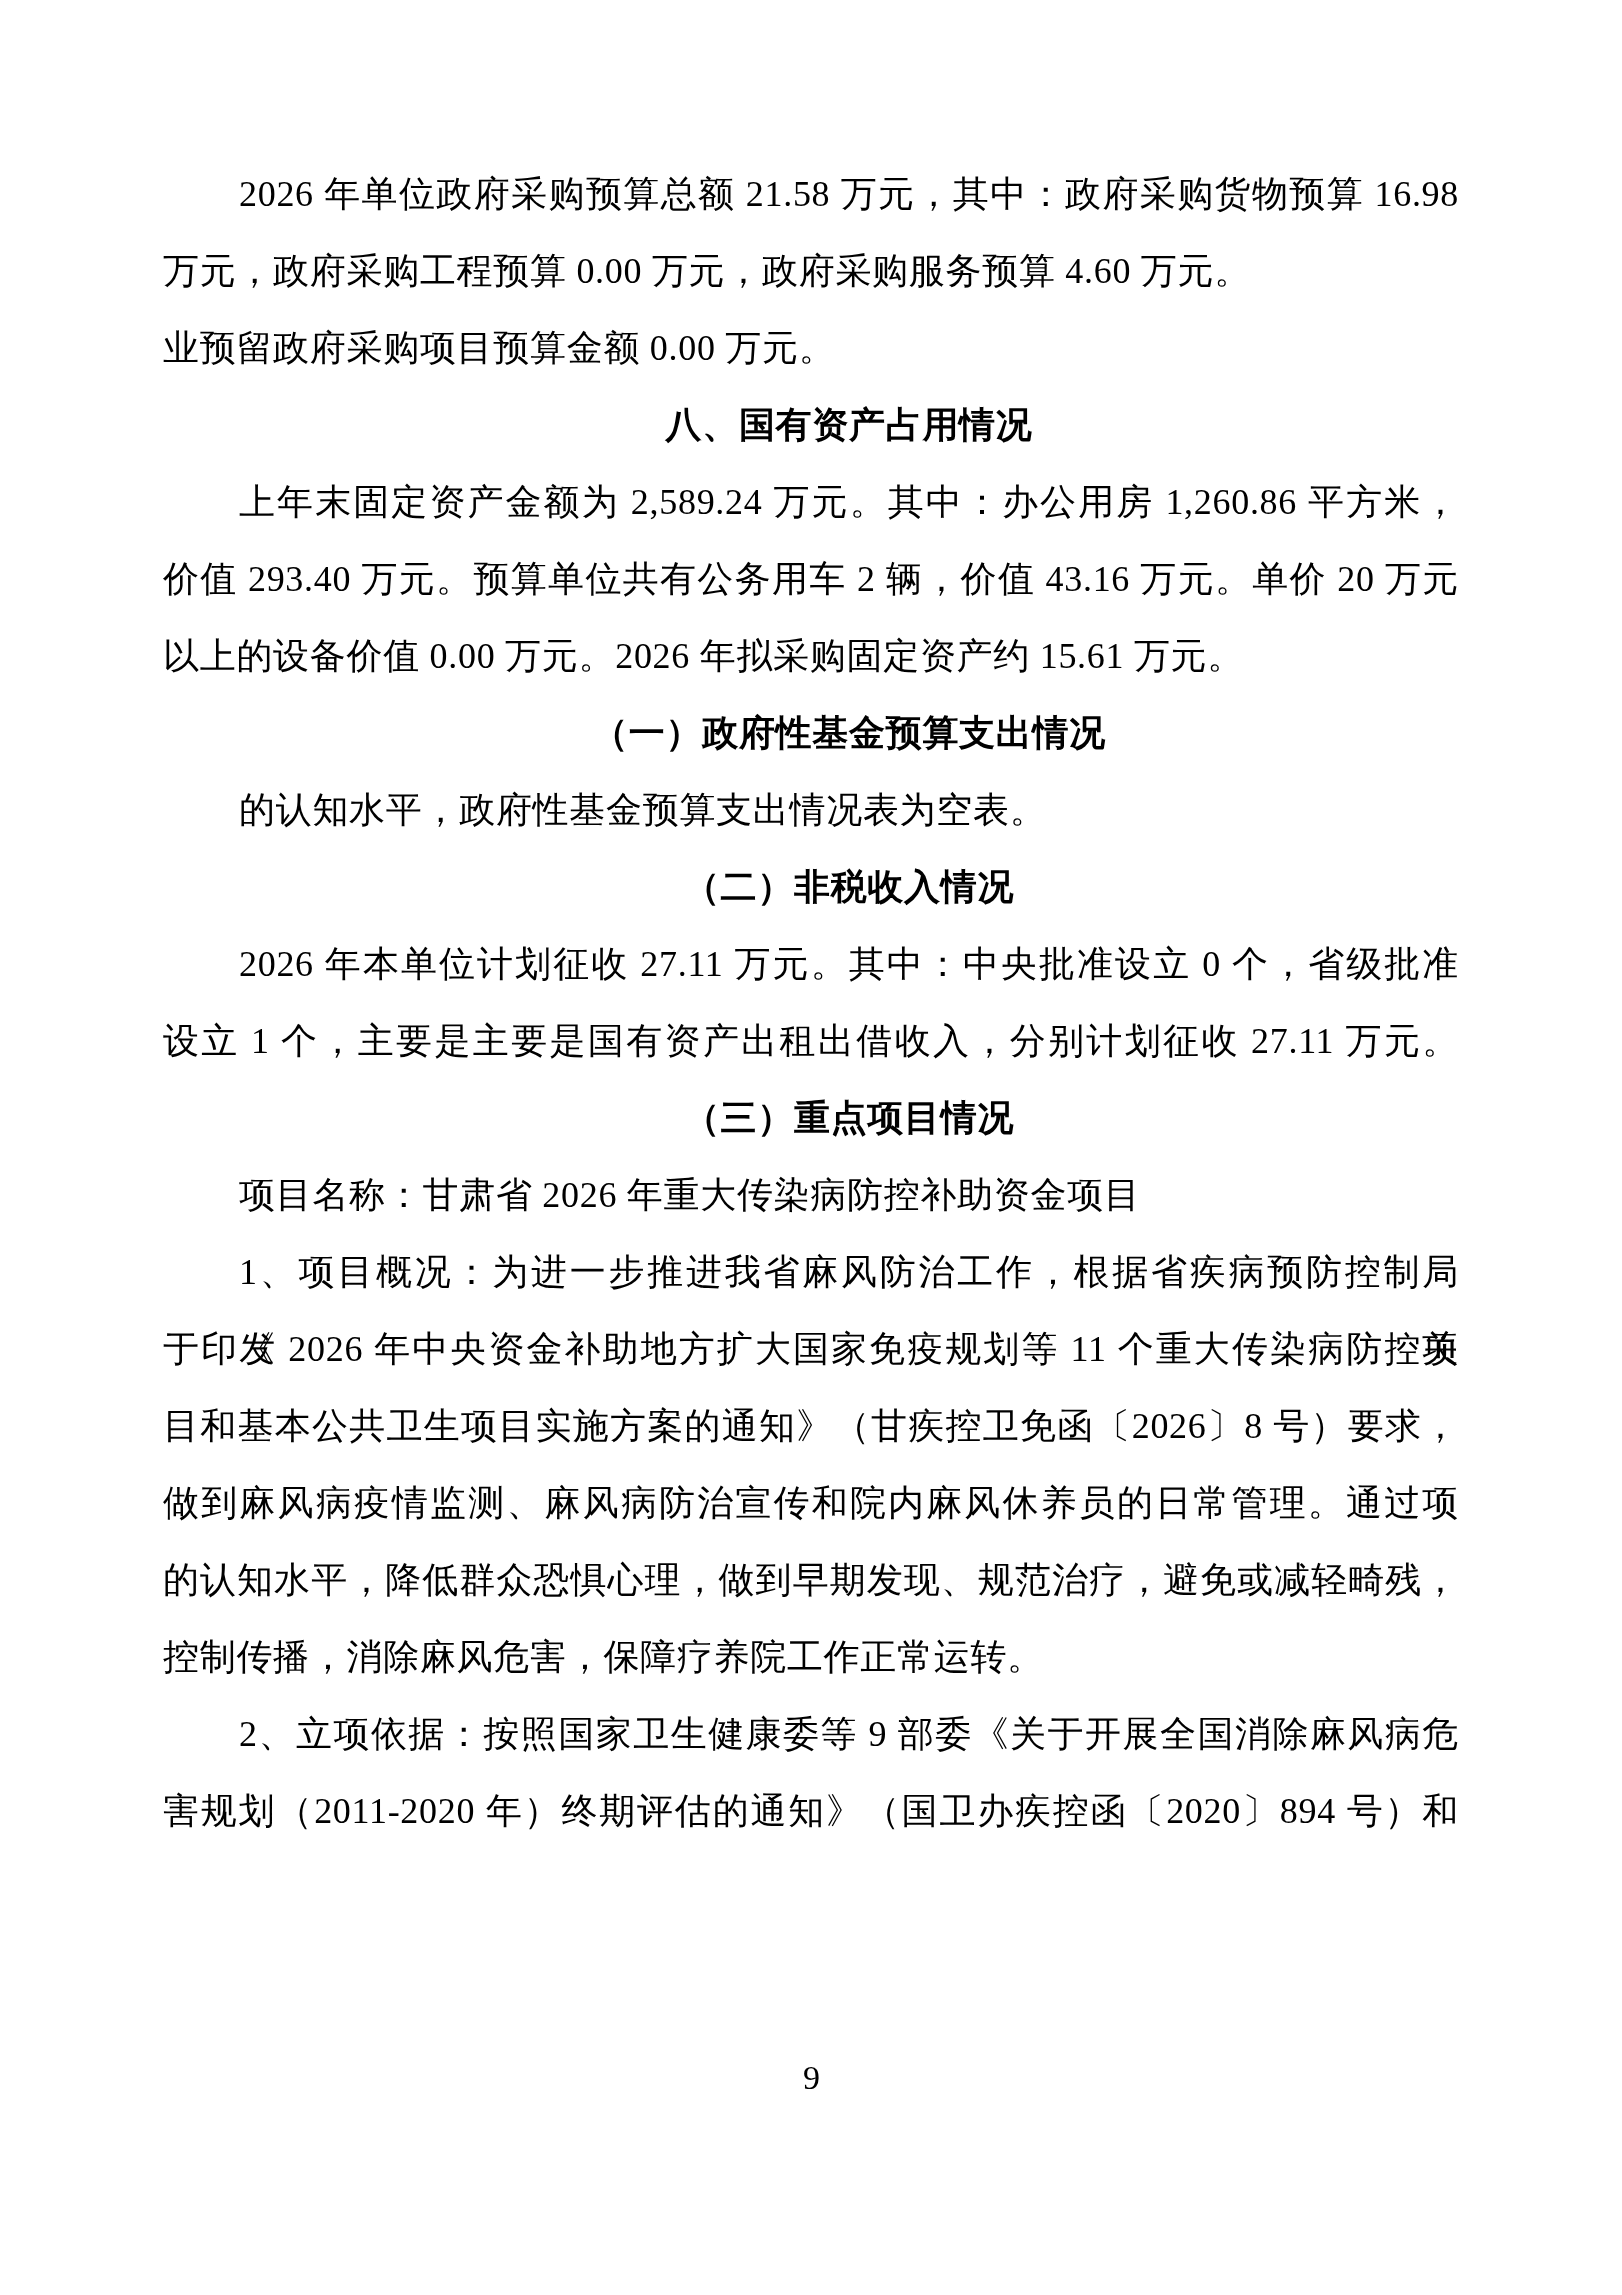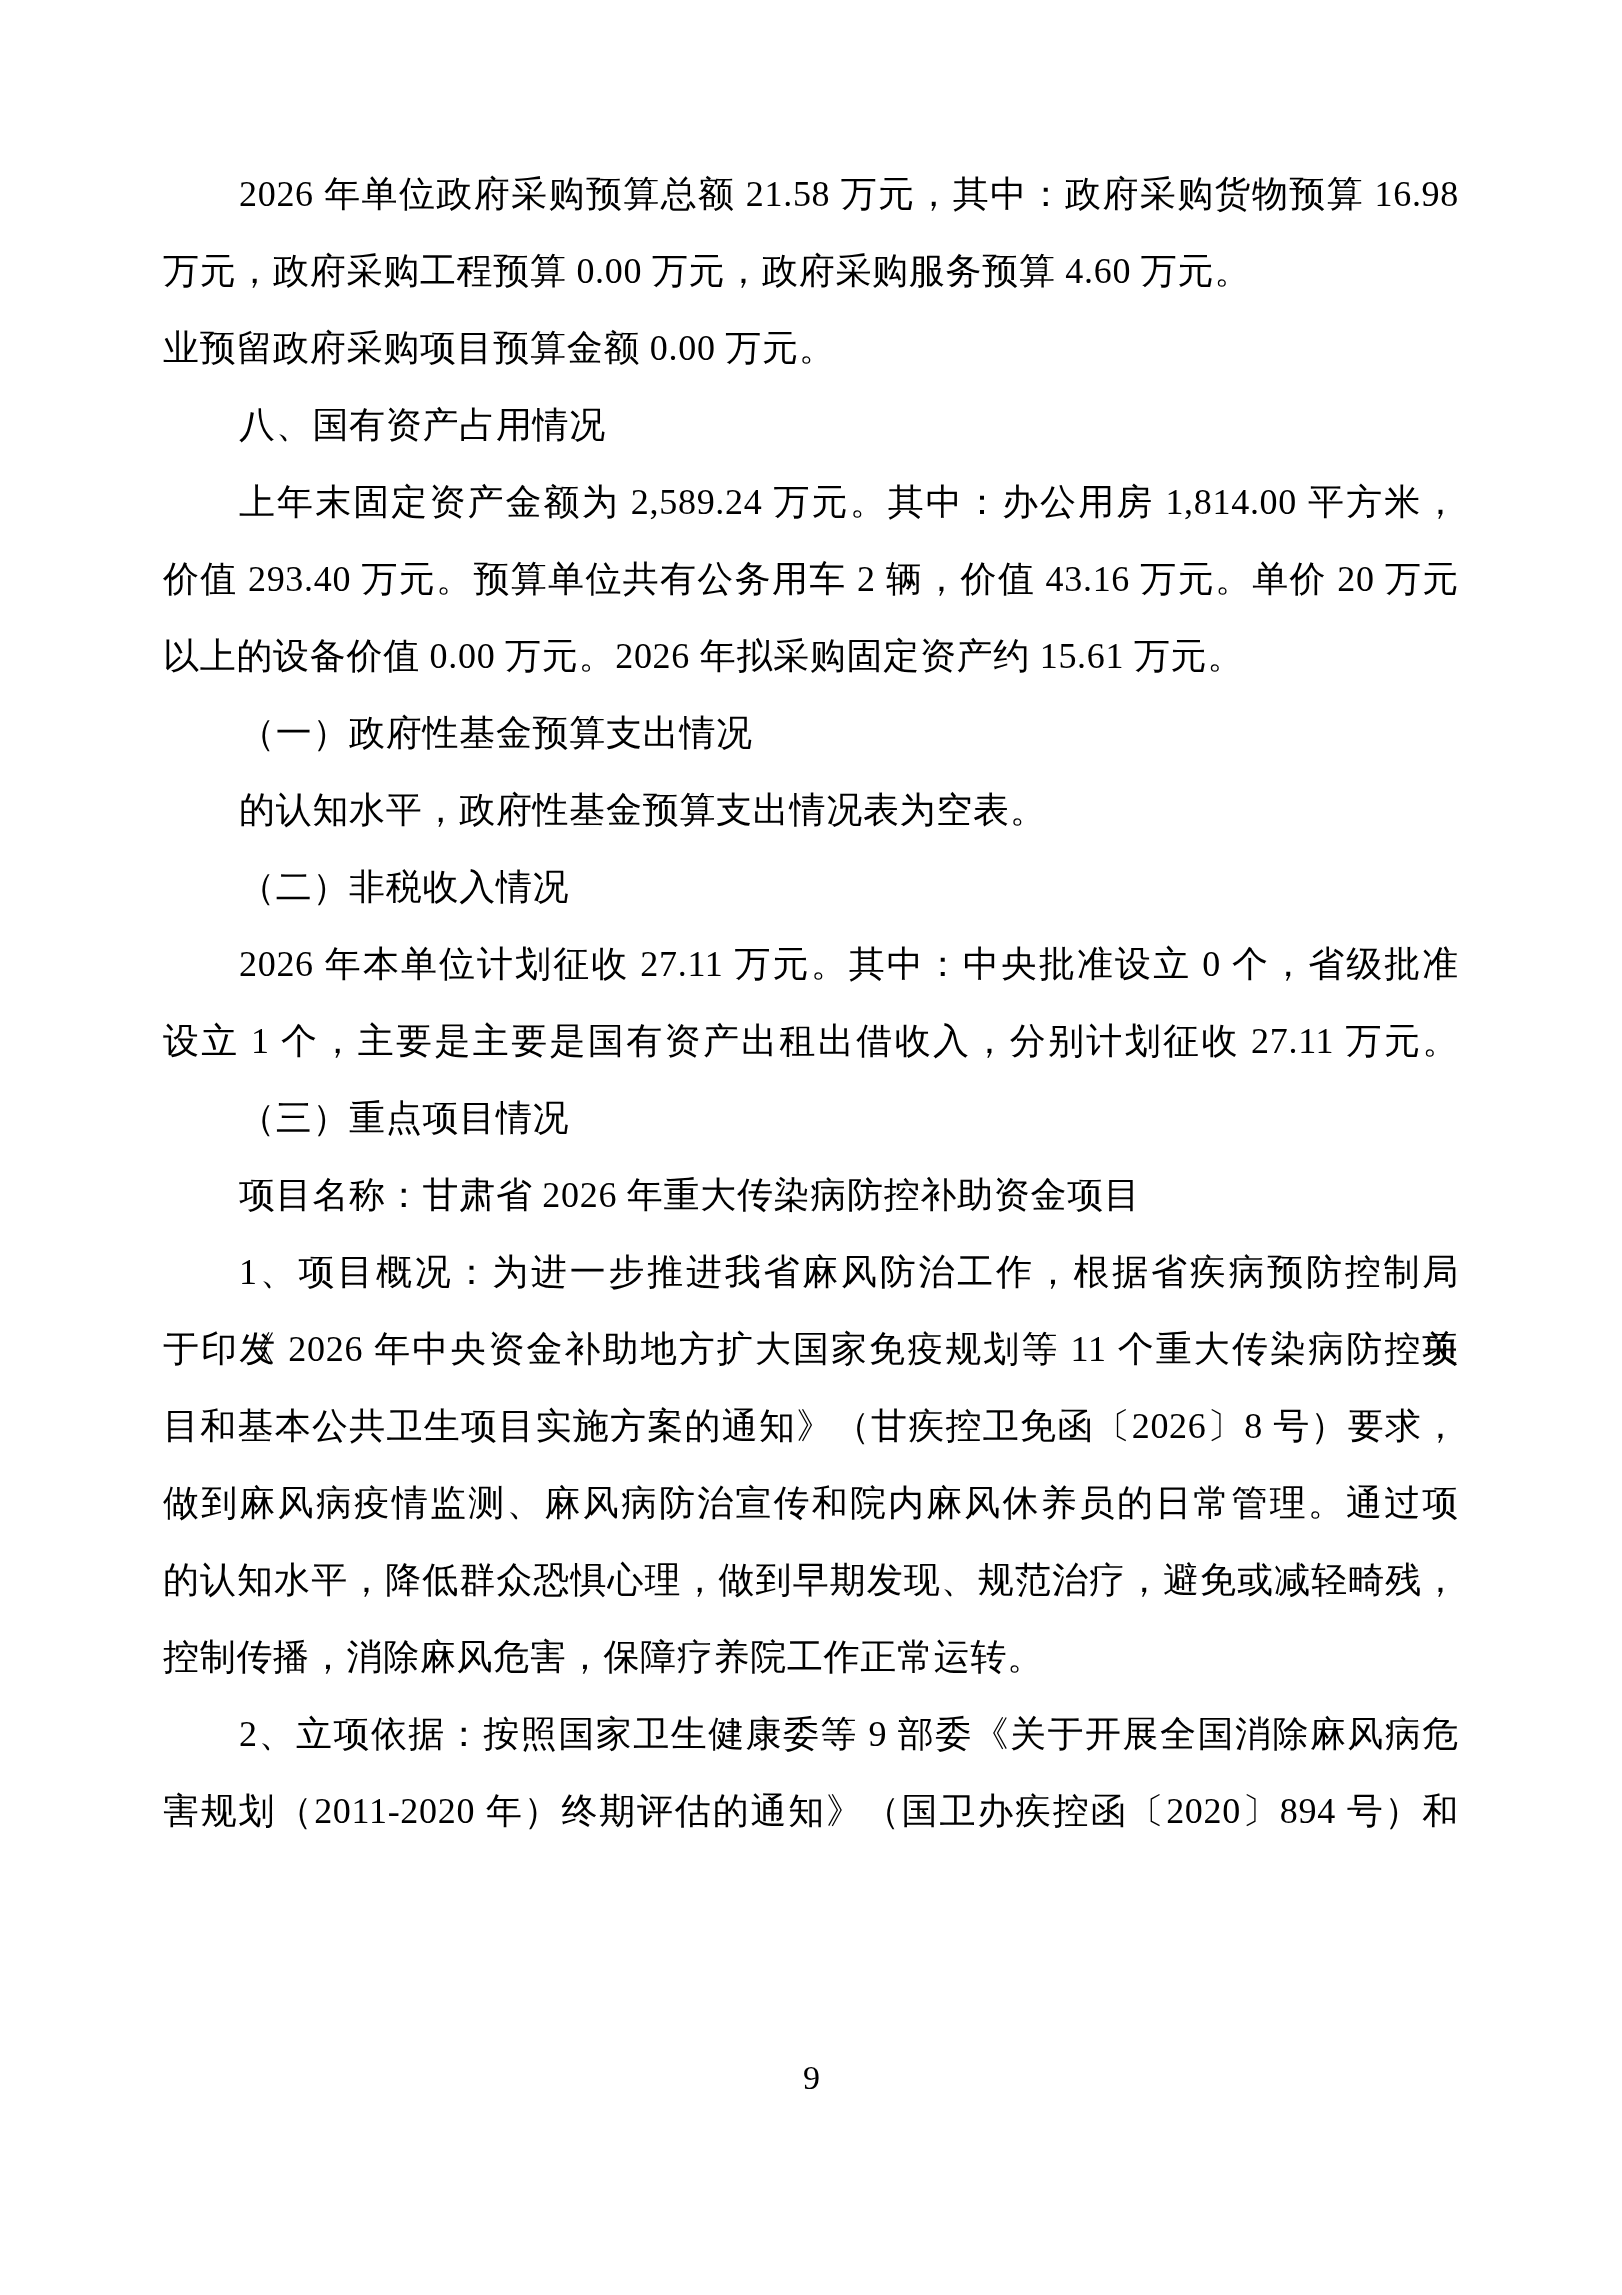--- a/index.html
+++ b/index.html
@@ -31,21 +31,22 @@
     overflow: visible;
   }
   .line.fill {
     text-align: justify;
     text-align-last: justify;
   }
   .line.indent {
     padding-left: 76px;
   }
   .line.bold {
-    font-weight: normal;
+    font-weight: bold;
+    text-align: center;
   }
   .page-number {
     position: absolute;
     top: 2055px;
     left: 0;
     width: 1623px;
     height: 46px;
     line-height: 46px;
     text-align: center;
     font-size: 34px;
@@ -54,21 +55,21 @@
 </style>
 </head>
 <body>
 
 <div class="page">
   <div class="text-block">
       <div class="line indent fill">2026 年单位政府采购预算总额 21.58 万元，其中：政府采购货物预算 16.98</div>
       <div class="line">万元，政府采购工程预算 0.00 万元，政府采购服务预算 4.60 万元。</div>
       <div class="line">业预留政府采购项目预算金额 0.00 万元。</div>
       <div class="line indent bold">八、国有资产占用情况</div>
-      <div class="line indent fill">上年末固定资产金额为 2,589.24 万元。其中：办公用房 1,814.00 平方米，</div>
+      <div class="line indent fill">上年末固定资产金额为 2,589.24 万元。其中：办公用房 1,260.86 平方米，</div>
       <div class="line fill">价值 293.40 万元。预算单位共有公务用车 2 辆，价值 43.16 万元。单价 20 万元</div>
       <div class="line">以上的设备价值 0.00 万元。2026 年拟采购固定资产约 15.61 万元。</div>
       <div class="line indent bold">（一）政府性基金预算支出情况</div>
       <div class="line indent">的认知水平，政府性基金预算支出情况表为空表。</div>
       <div class="line indent bold">（二）非税收入情况</div>
       <div class="line indent fill">2026 年本单位计划征收 27.11 万元。其中：中央批准设立 0 个，省级批准</div>
       <div class="line fill">设立 1 个，主要是主要是国有资产出租出借收入，分别计划征收 27.11 万元。</div>
       <div class="line indent bold">（三）重点项目情况</div>
       <div class="line indent">项目名称：甘肃省 2026 年重大传染病防控补助资金项目</div>
       <div class="line indent fill">1、项目概况：为进一步推进我省麻风防治工作，根据省疾病预防控制局《关</div>

